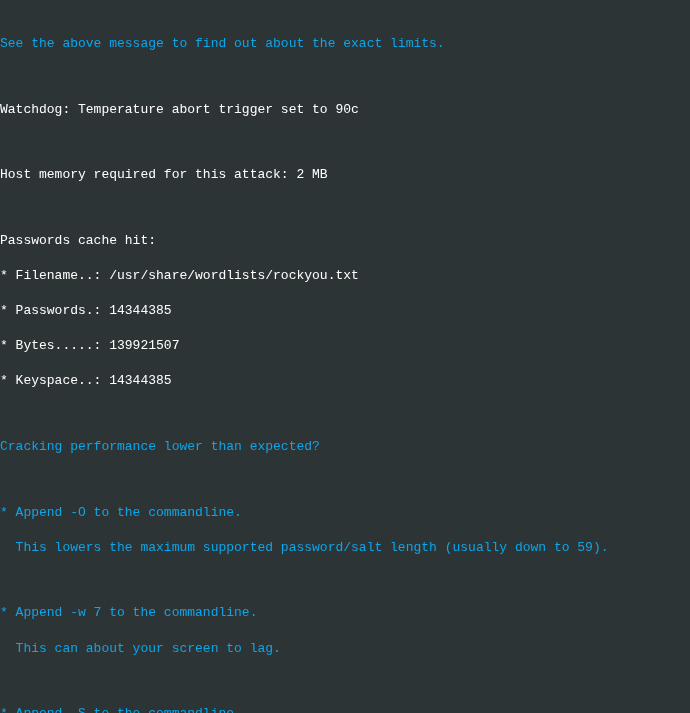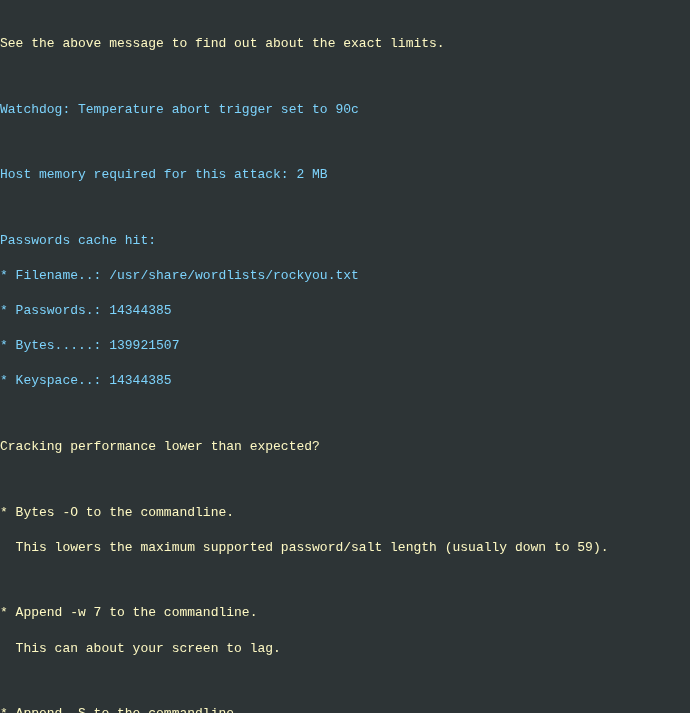--- a/index.html
+++ b/index.html
@@ -8,43 +8,43 @@
       font-family: 'Courier New', monospace;
       font-size: 13px;
       line-height: 1.35;
       color: #c0c5ce;
       width: 690px;
       height: 713px;
       overflow: hidden;
       white-space: pre;
       padding-top: 0;
     }
-    .yellow { color: #fef9c3; }
-    .white { color: #7dd3fc; }
+    .yellow { color: #0ea5e9; }
+    .white { color: #ffffff; }
     .line { display: block; }
     .spacer { height: 13px; }
   </style>
 </head>
 <body>
 
 <span class="line yellow">See the above message to find out about the exact limits.</span>
 <div class="spacer"></div>
 <span class="line white">Watchdog: Temperature abort trigger set to 90c</span>
 <div class="spacer"></div>
 <span class="line white">Host memory required for this attack: 2 MB</span>
 <div class="spacer"></div>
 <span class="line white">Passwords cache hit:</span>
 <span class="line white">* Filename..: /usr/share/wordlists/rockyou.txt</span>
 <span class="line white">* Passwords.: 14344385</span>
 <span class="line white">* Bytes.....: 139921507</span>
 <span class="line white">* Keyspace..: 14344385</span>
 <div class="spacer"></div>
 <span class="line yellow">Cracking performance lower than expected?</span>
 <div class="spacer"></div>
-<span class="line yellow">* Bytes -O to the commandline.</span>
+<span class="line yellow">* Append -O to the commandline.</span>
 <span class="line yellow">  This lowers the maximum supported password/salt length (usually down to 59).</span>
 <div class="spacer"></div>
 <span class="line yellow">* Append -w 7 to the commandline.</span>
 <span class="line yellow">  This can about your screen to lag.</span>
 <div class="spacer"></div>
 <span class="line yellow">* Append -S to the commandline.</span>
 
 
 
 

